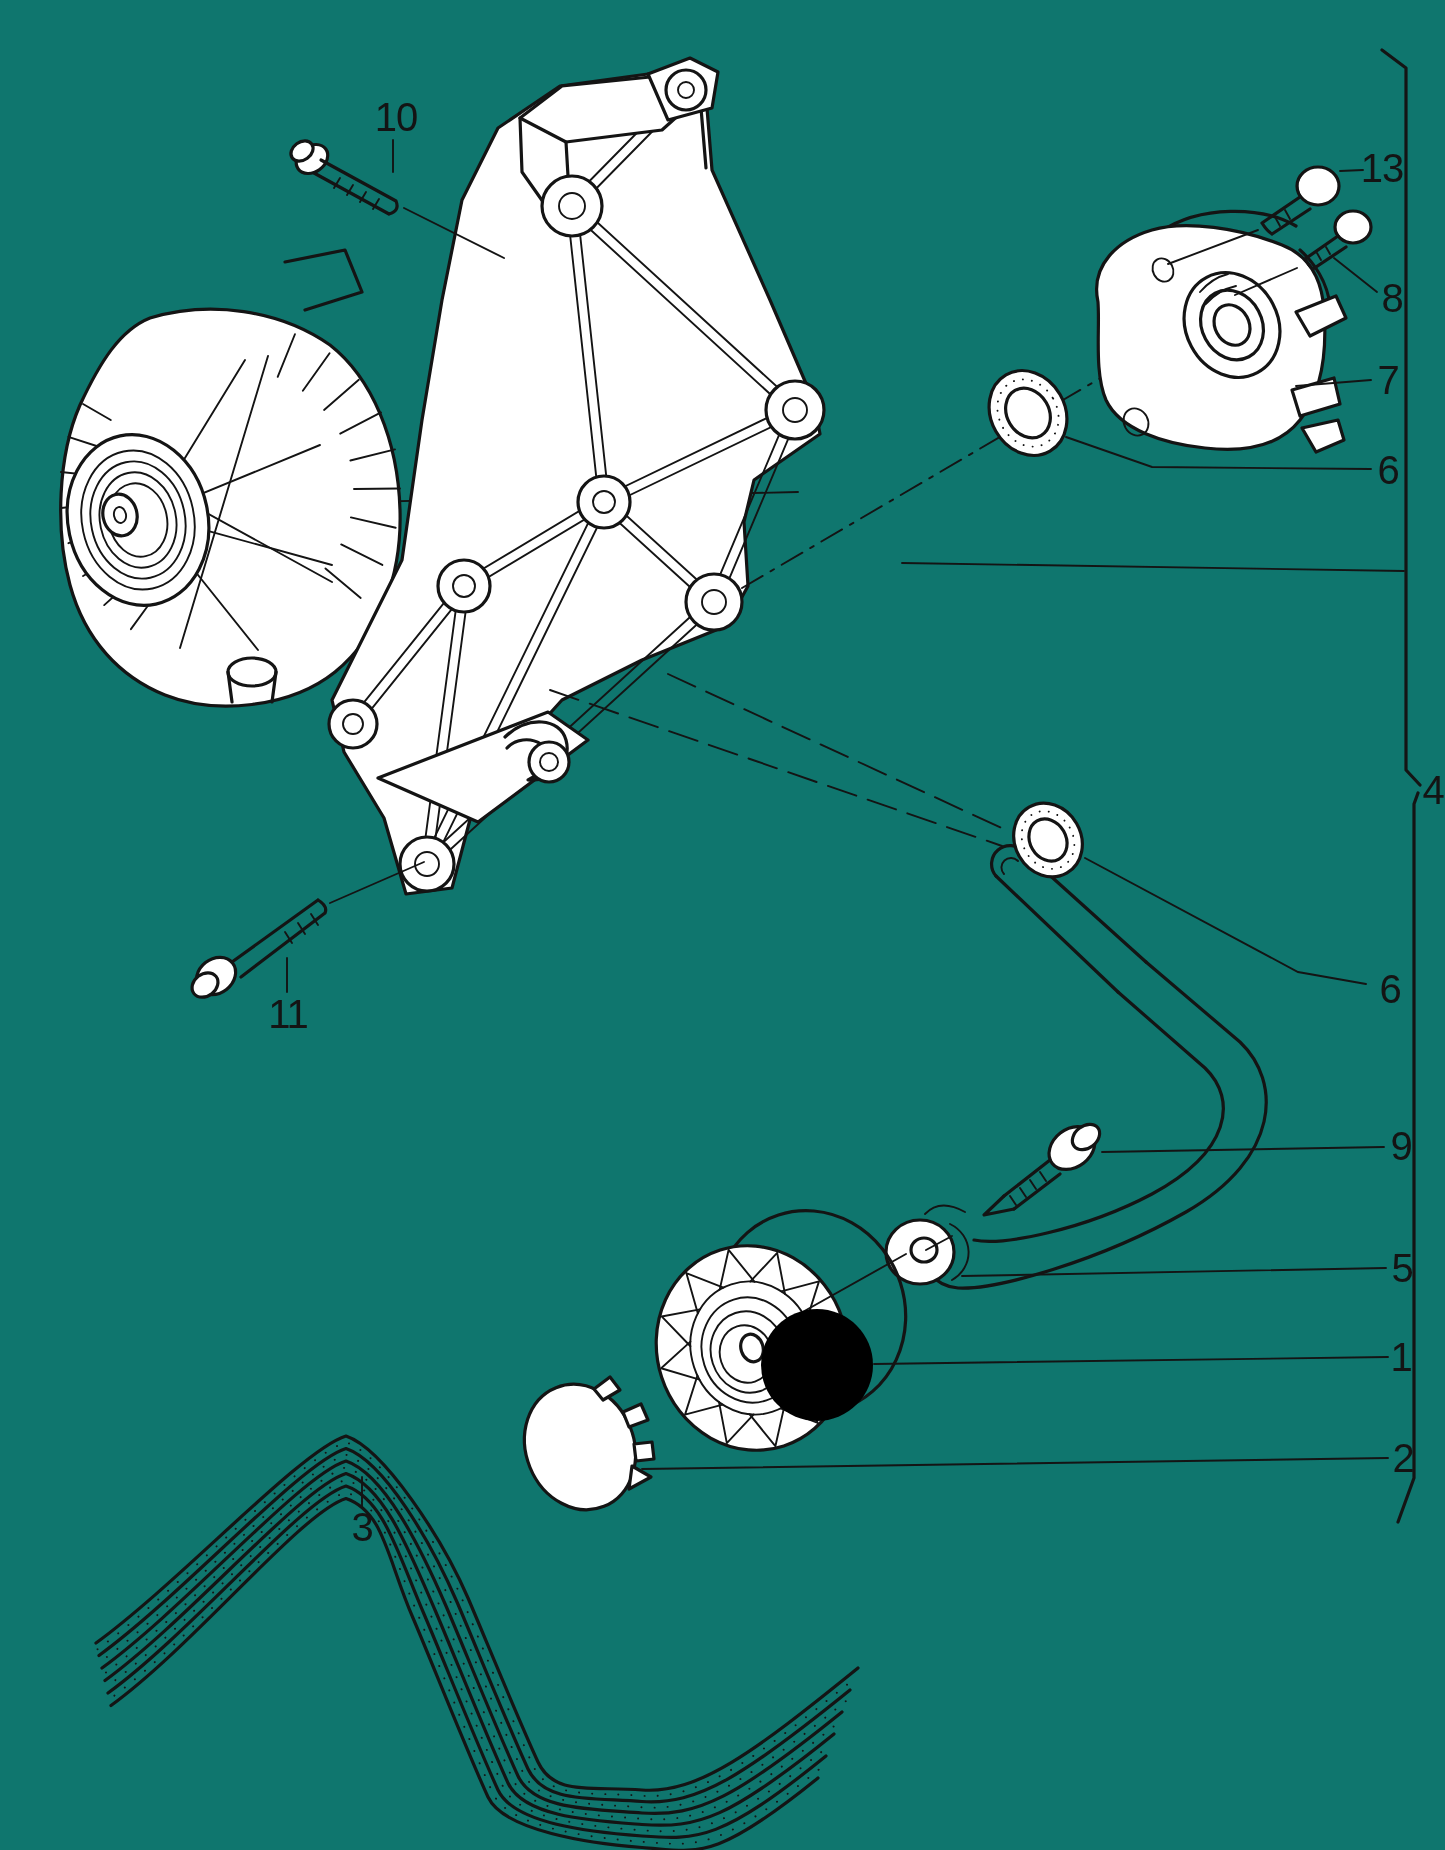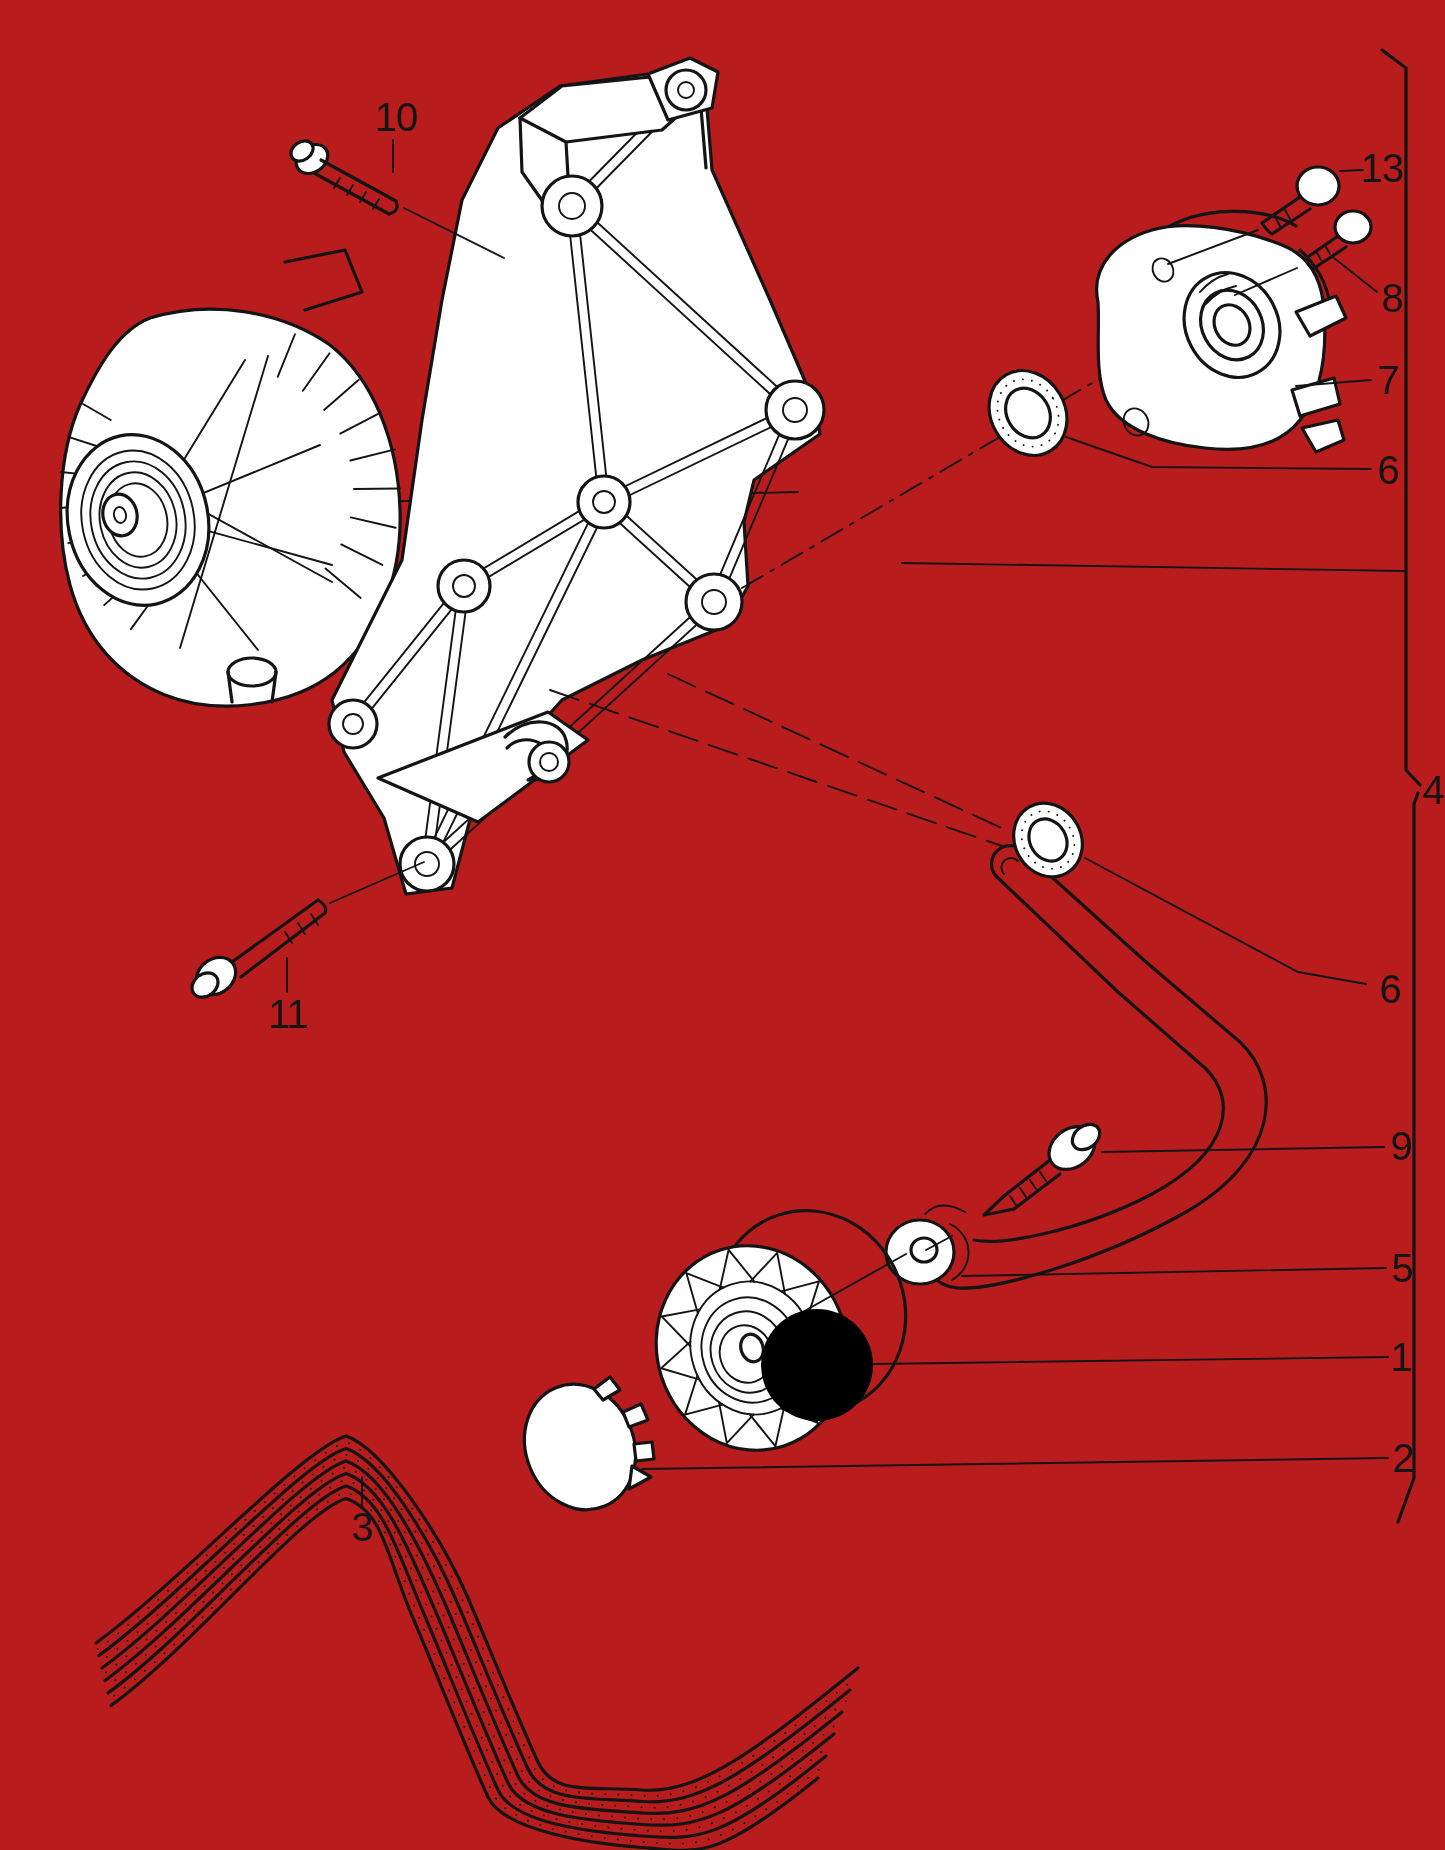--- a/index.html
+++ b/index.html
@@ -1,16 +1,16 @@
 <!DOCTYPE html>
 <html><head>
 <meta charset="utf-8">
 <style>
   html,body{margin:0;padding:0;background:#ffffff;}
-  .canvas{position:relative;width:1445px;height:1850px;background:#b91c1c;overflow:hidden;}
+  .canvas{position:relative;width:1445px;height:1850px;background:#0f766e;overflow:hidden;}
   svg{display:block;}
   .ink{stroke:#141414;fill:none;stroke-width:3.2;stroke-linecap:round;stroke-linejoin:round;}
   .ink-thin{stroke:#141414;fill:none;stroke-width:1.9;stroke-linecap:round;}
   .ink-fill{stroke:#141414;fill:#ffffff;stroke-width:3.2;stroke-linejoin:round;}
   .callout{font-family:"Liberation Sans",sans-serif;font-size:40px;fill:#141414;text-anchor:middle;dominant-baseline:central;letter-spacing:-1px;}
 </style>
 </head>
 <body>
 
 <div class="canvas">

